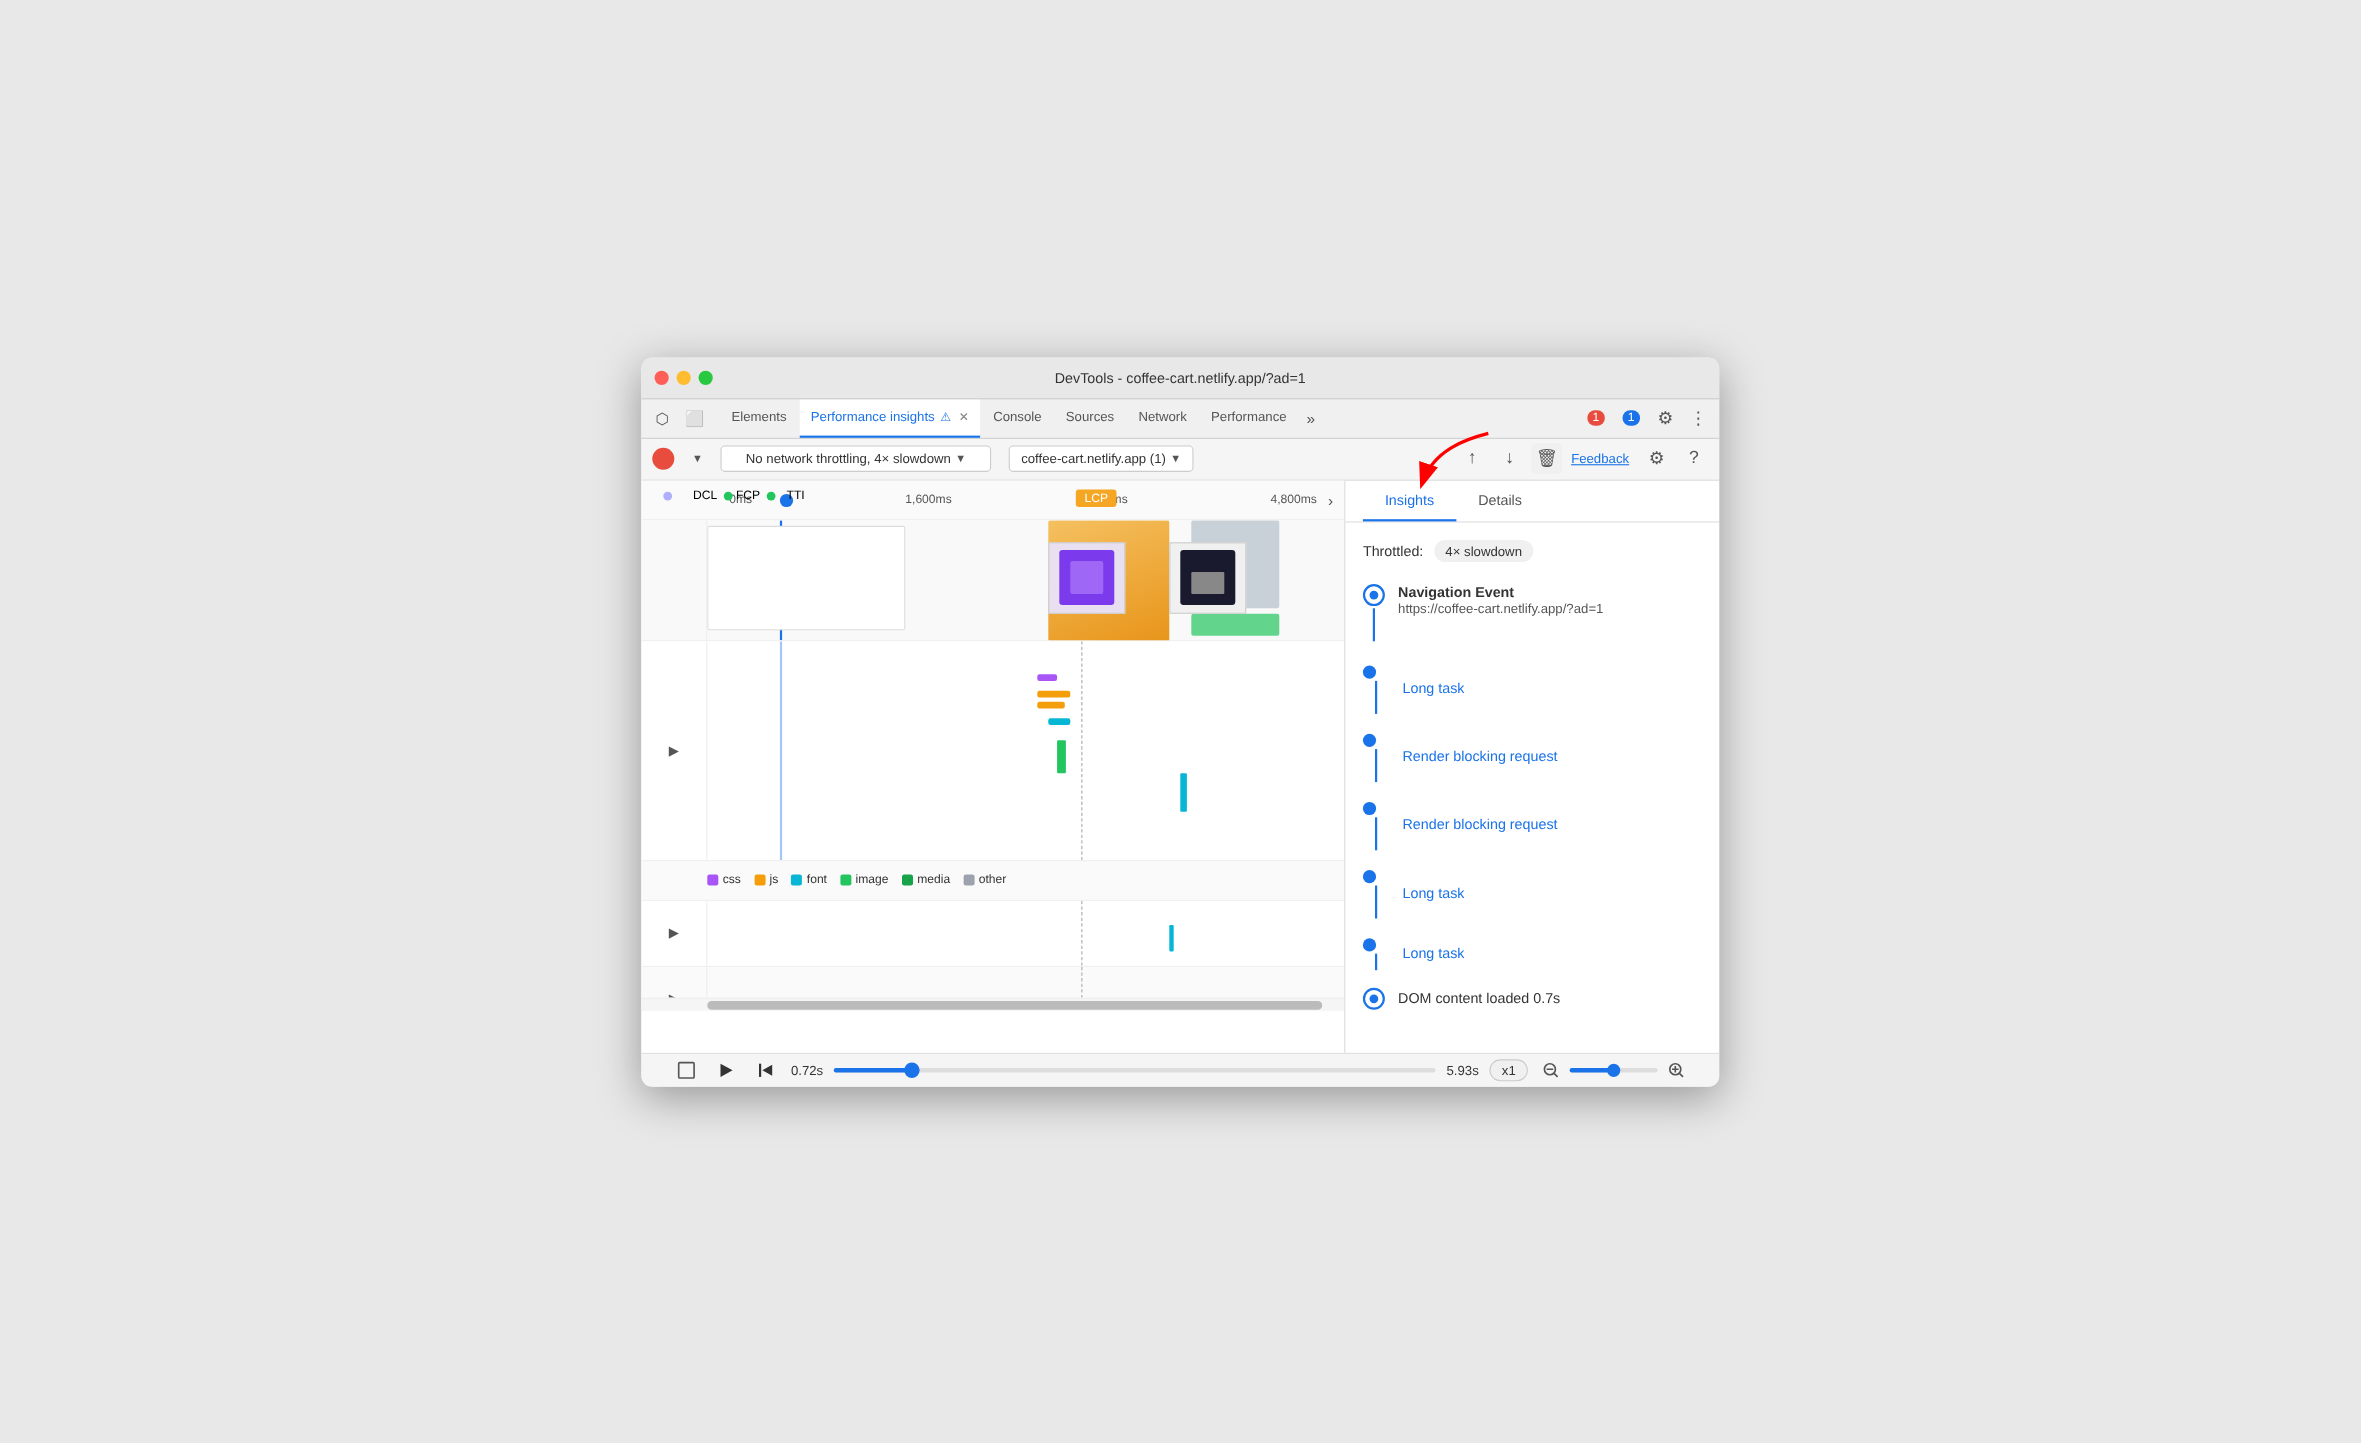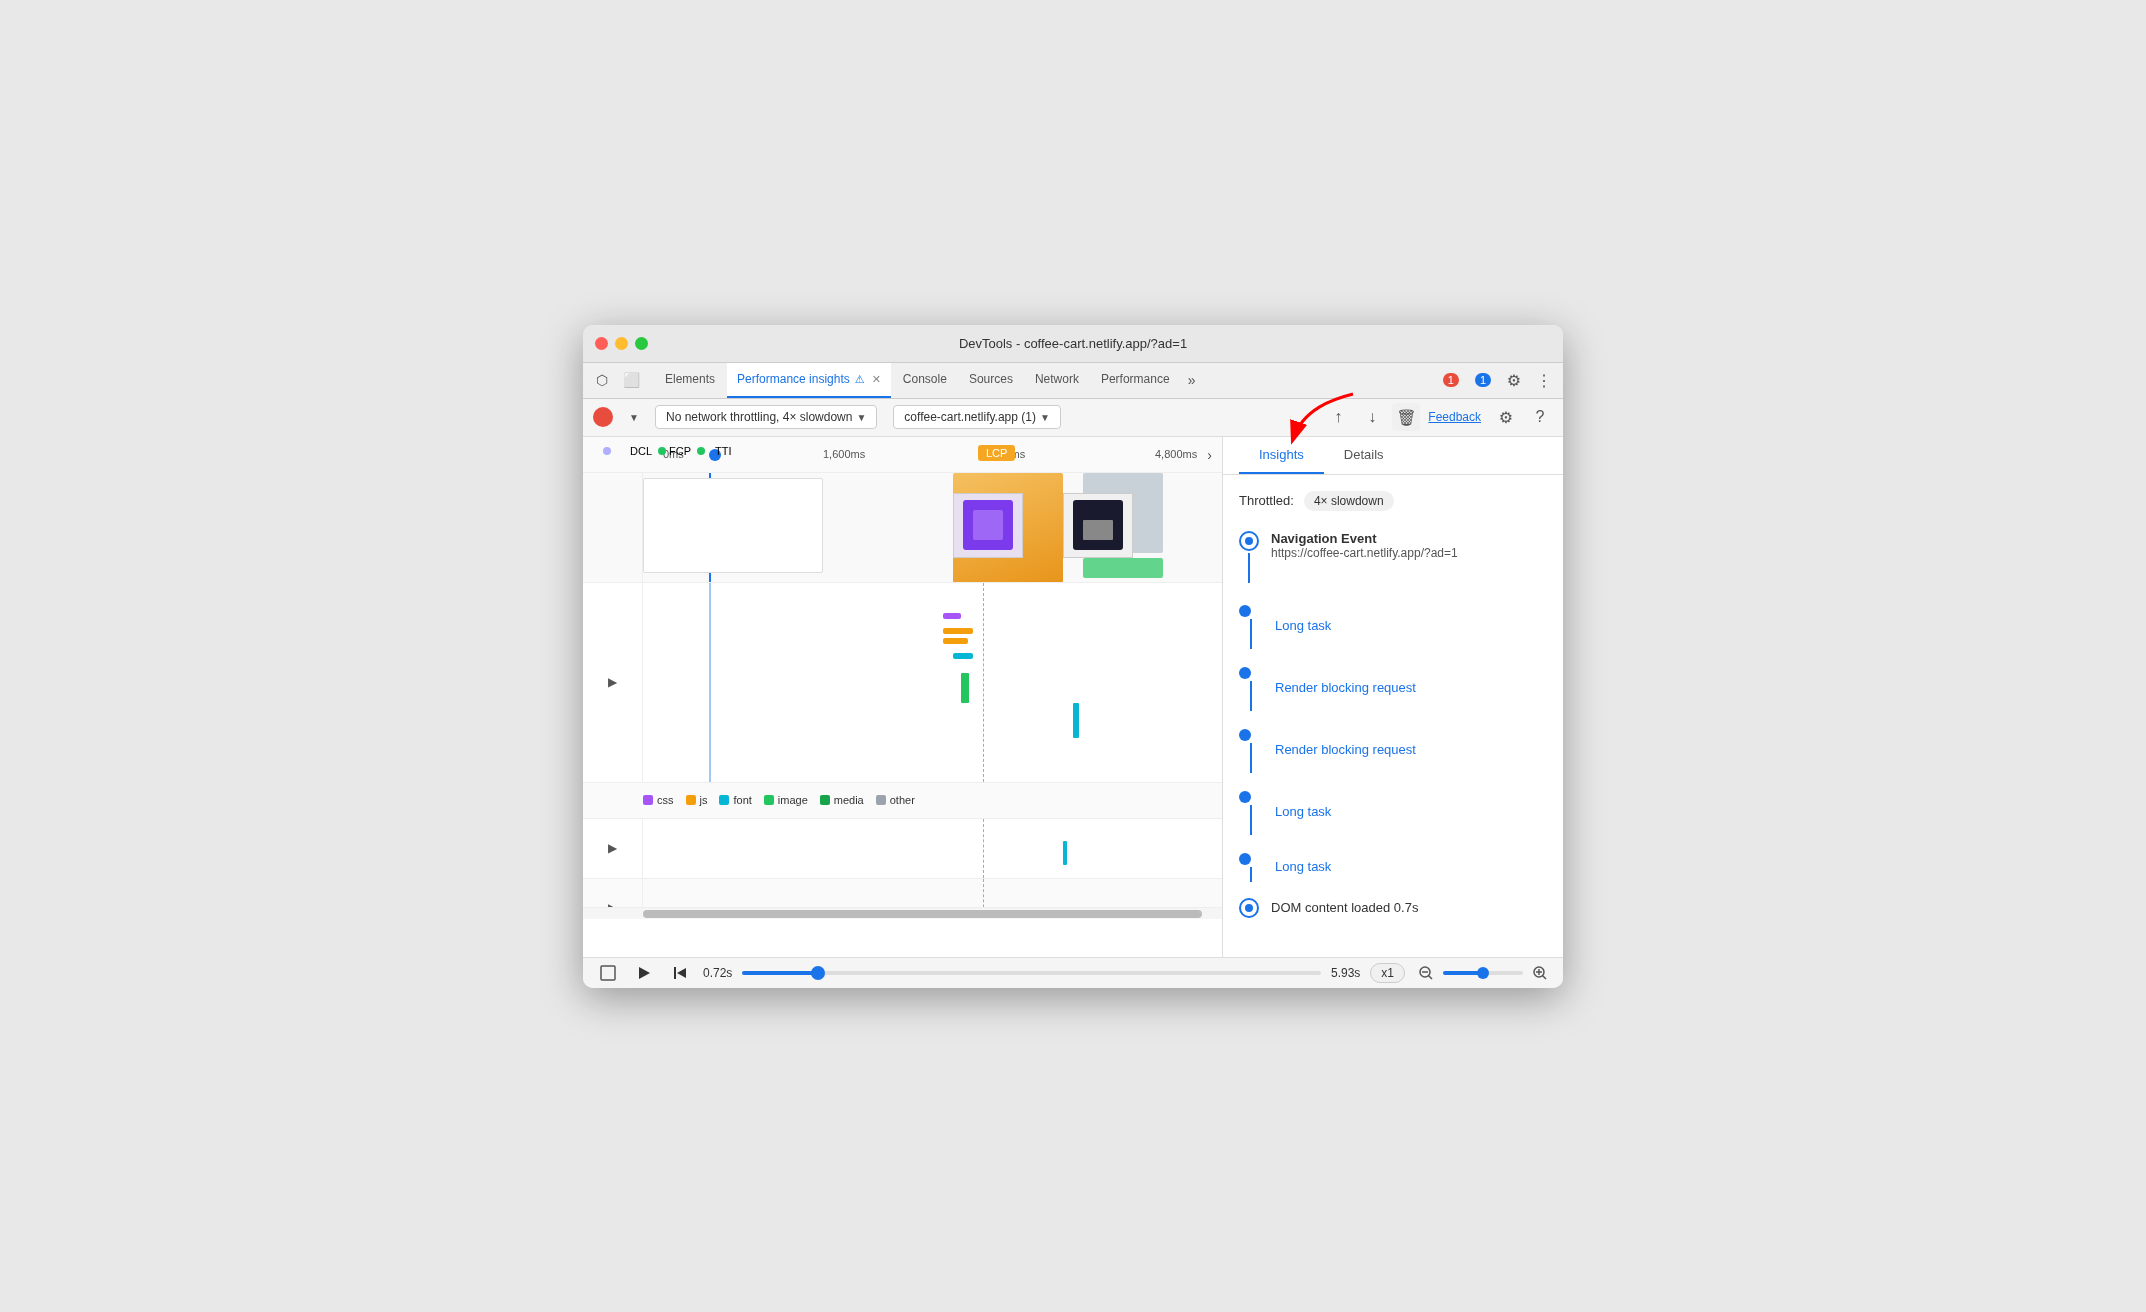--- a/index.html
+++ b/index.html
@@ -137,21 +137,21 @@
     .record-btn {
       width: 20px; height: 20px;
       border-radius: 50%;
       background: #e74c3c;
       border: none; cursor: pointer;
     }
     .dropdown-btn {
       display: flex;
       align-items: center;
       gap: 4px;
-      padding: 4px 10px;
+      padding: 4px 22px;
       border: 1px solid #ccc;
       border-radius: 4px;
       background: white;
       cursor: pointer;
       font-size: 12px;
       color: #333;
     }
     .dropdown-arrow { font-size: 10px; color: #555; }
     .url-dropdown {
       display: flex;
@@ -400,21 +400,21 @@
     .event-title { font-size: 13px; font-weight: 600; color: #333; }
     .event-url { font-size: 12px; color: #555; word-break: break-all; }
     .event-link { font-size: 13px; color: #1a73e8; text-decoration: none; cursor: pointer; }
     
     .playback-bar {
       background: #f5f5f5;
       height: 31px;
       border-top: 1px solid #ddd;
       display: flex;
       align-items: center;
-      padding: 0 12px;
+      padding: 0 28px;
       gap: 10px;
     }
     .play-btn, .skip-btn {
       width: 26px; height: 26px;
       border: none; background: transparent;
       cursor: pointer;
       display: flex; align-items: center; justify-content: center;
       color: #333; font-size: 14px;
     }
     .time-label { font-size: 12px; color: #333; white-space: nowrap; }

